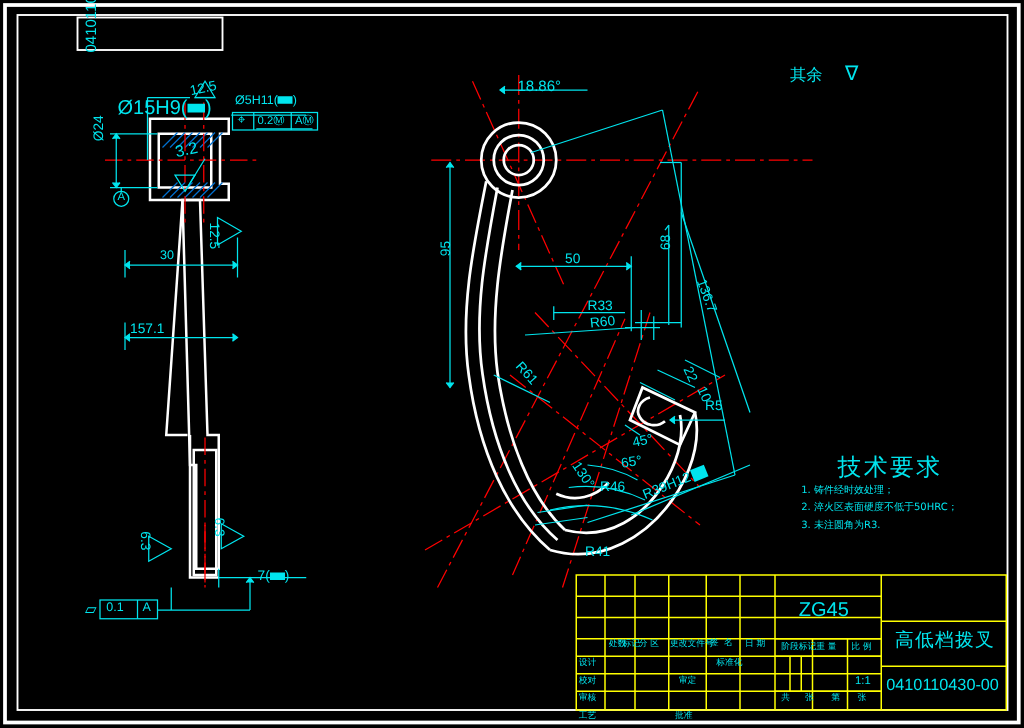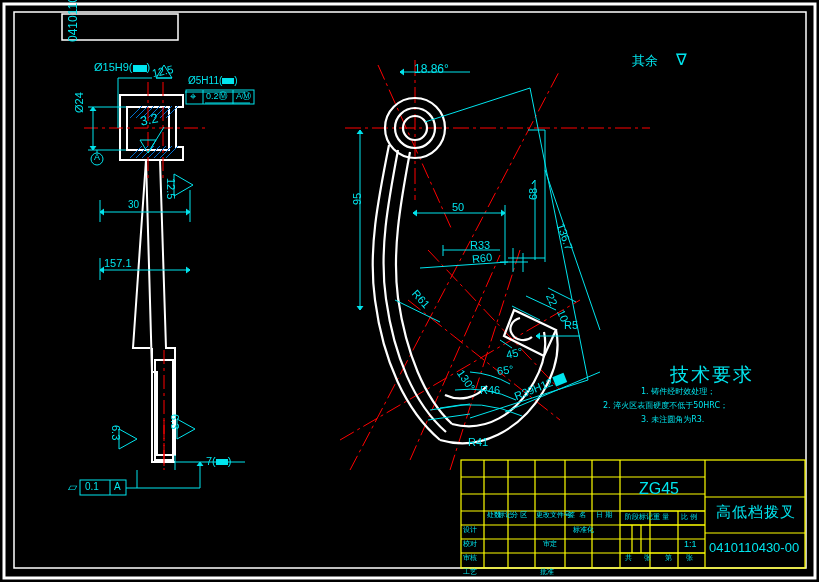--- a/index.html
+++ b/index.html
@@ -237,21 +237,21 @@
     <line x1="705" y1="497" x2="805" y2="497"></line>
     <line x1="705" y1="533" x2="805" y2="533"></line>
   </g>
 </svg>
 
 <div class="lbl" style="left:56px;top:8px;width:130px;height:34px;font-size:12px;transform:rotate(180deg);text-align:center;line-height:34px;writing-mode:vertical-rl;">0410110430-00</div>
 
 <div class="lbl cn" style="left:632px;top:54px;font-size:13px;">其余</div>
 <div class="lbl" style="left:676px;top:52px;font-size:16px;">∇</div>
 
-<div class="lbl" style="left:94px;top:62px;font-size:11px;">
+<div class="lbl" style="left:94px;top:79px;font-size:16px;">
   <span>Ø15H9(</span><span style="display:inline-block;width:14px;height:7px;background:#00e5ee;vertical-align:middle;"></span><span>)</span>
 </div>
 <div class="lbl" style="left:74px;top:113px;font-size:11px;transform:rotate(-90deg);transform-origin:left top;">Ø24</div>
 <div class="lbl" style="left:188px;top:76px;font-size:10px;">
   <span>Ø5H11(</span><span style="display:inline-block;width:12px;height:6px;background:#00e5ee;vertical-align:middle;"></span><span>)</span>
 </div>
 <div class="lbl" style="left:190px;top:91px;font-size:11px;">⌖</div>
 <div class="lbl" style="left:206px;top:92px;font-size:9px;">0.2Ⓜ</div>
 <div class="lbl" style="left:236px;top:92px;font-size:9px;">AⓂ</div>
 
@@ -288,21 +288,21 @@
 <div class="lbl" style="left:464px;top:368px;font-size:11px;transform:rotate(56deg);transform-origin:left top;">130°</div>
 <div class="lbl" style="left:554px;top:292px;font-size:11px;transform:rotate(66deg);transform-origin:left top;">22</div>
 <div class="lbl" style="left:565px;top:308px;font-size:11px;transform:rotate(66deg);transform-origin:left top;">10</div>
 <div class="lbl" style="left:564px;top:320px;font-size:11px;">R5</div>
 <div class="lbl" style="left:513px;top:392px;font-size:11px;transform:rotate(-22deg);transform-origin:left top;">
   <span>R39H12</span><span style="display:inline-block;width:12px;height:10px;background:#00e5ee;vertical-align:middle;margin-left:2px;"></span>
 </div>
 
 <div class="lbl cn" style="left:670px;top:365px;font-size:19px;letter-spacing:2px;">技术要求</div>
 <div class="lbl cn" style="left:641px;top:388px;font-size:8px;">1. 铸件经时效处理；</div>
-<div class="lbl cn" style="left:603px;top:402px;font-size:8px;">2. 淬火区表面硬度不低于50HRC；</div>
+<div class="lbl cn" style="left:641px;top:402px;font-size:8px;">2. 淬火区表面硬度不低于50HRC；</div>
 <div class="lbl cn" style="left:641px;top:416px;font-size:8px;">3. 未注圆角为R3.</div>
 
 <div class="lbl" style="left:639px;top:481px;font-size:16px;">ZG45</div>
 <div class="lbl cn" style="left:716px;top:505px;font-size:15px;letter-spacing:1px;">高低档拨叉</div>
 <div class="lbl" style="left:709px;top:541px;font-size:13px;">0410110430-00</div>
 <div class="lbl" style="left:684px;top:540px;font-size:9px;">1:1</div>
 
 <div class="lbl cn" style="left:482px;top:512px;font-size:7px;padding-left:16px;">标记</div>
 <div class="lbl cn" style="left:487px;top:512px;font-size:7px;">处数</div>
 <div class="lbl cn" style="left:511px;top:512px;font-size:7px;">分 区</div>

